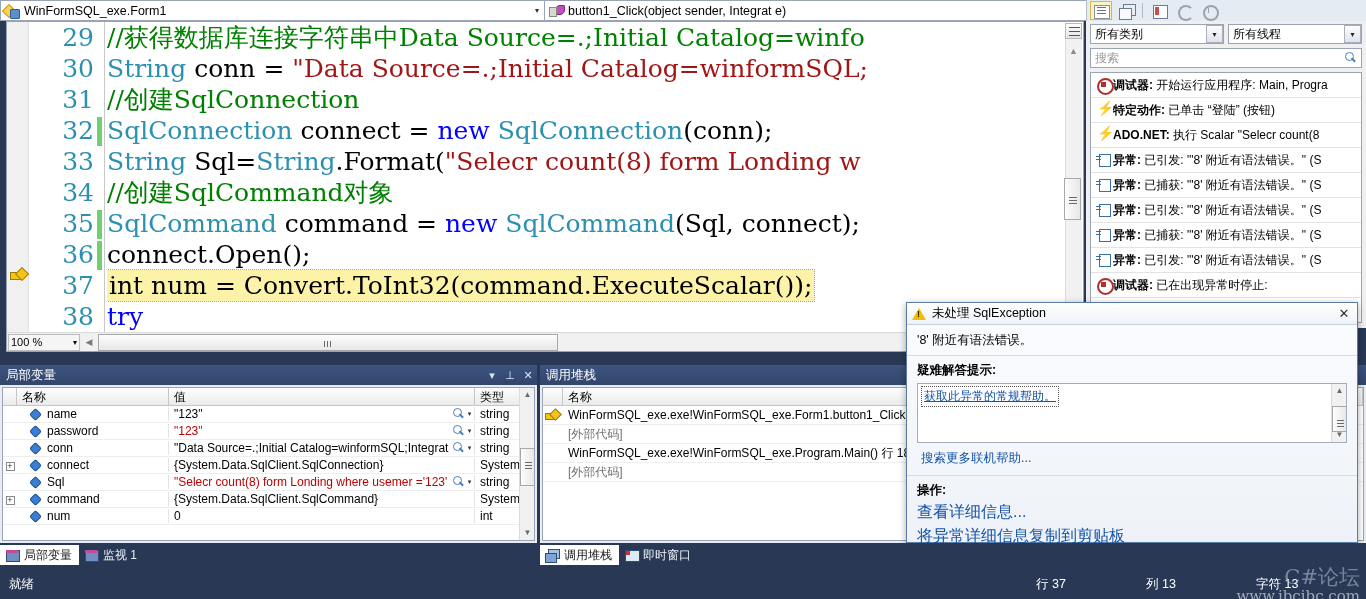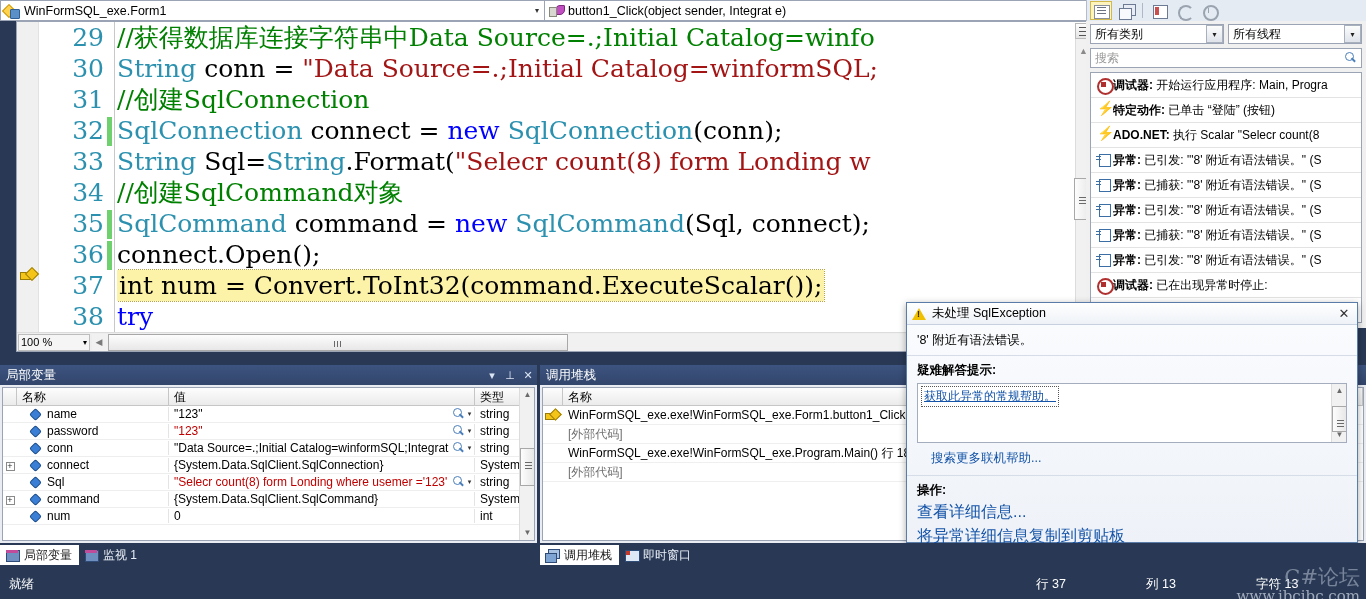--- a/index.html
+++ b/index.html
@@ -98,21 +98,21 @@
     content:""; position:absolute; left:4px; top:3px; width:12px; height:12px;
     border:2px solid #9aa3b0; border-radius:50%;
   }
   .glyph-hist::after{
     content:""; position:absolute; left:9px; top:6px; width:1px; height:5px;
     background:#9aa3b0;
   }
 
   
   #editor-wrap {
-    position: absolute; left: 16px; top: 21px; width: 1078px; height: 331px;
+    position: absolute; left: 6px; top: 21px; width: 1078px; height: 331px;
     background: #ffffff; border: 1px solid #9aa4b5;
     overflow: hidden;
   }
   #gutter-strip {
     position: absolute; left: 0; top: 0; width: 22px; height: 100%;
     background: #f0f0f0; border-right: 1px solid #e2e2e2;
   }
   #exec-arrow {
     position: absolute; left: 3px; top: 246px; width: 17px; height: 14px;
   }
@@ -417,21 +417,21 @@
   }
   #exc-tiplink {
     display: inline-block; margin: 3px 0 0 4px; padding: 1px 2px;
     color: #1554a8; font-size: 12px; outline: 1px dotted #555;
   }
   .tip-vs {
     position: absolute; right: 0; top: 0; bottom: 0; width: 15px;
     background: #f1f1f1; border-left: 1px solid #dcdcdc;
   }
   .tip-vs .gv-thumb { top: 22px; height: 26px; }
-  #exc-morehelp { margin: 7px 0 0 14px; color: #1554a8; font-size: 12.5px; }
+  #exc-morehelp { margin: 7px 0 0 4px; color: #1554a8; font-size: 12.5px; }
   #exc-actions {
     border-top: 1px solid #d6dde8; margin: 8px 0 0 0; padding: 6px 10px 0 10px;
   }
   #exc-actions .ttl2 { font-weight: bold; font-size: 12.5px; margin-bottom: 3px; }
   #exc-actions a { display: block; color: #1554a8; font-size: 16px; margin-bottom: 3px; text-decoration: none; }
 
   
   #tabs-left {
     position: absolute; left: 0; top: 543px; width: 538px; height: 22px;
     background: #293955; display: flex; align-items: flex-end;

